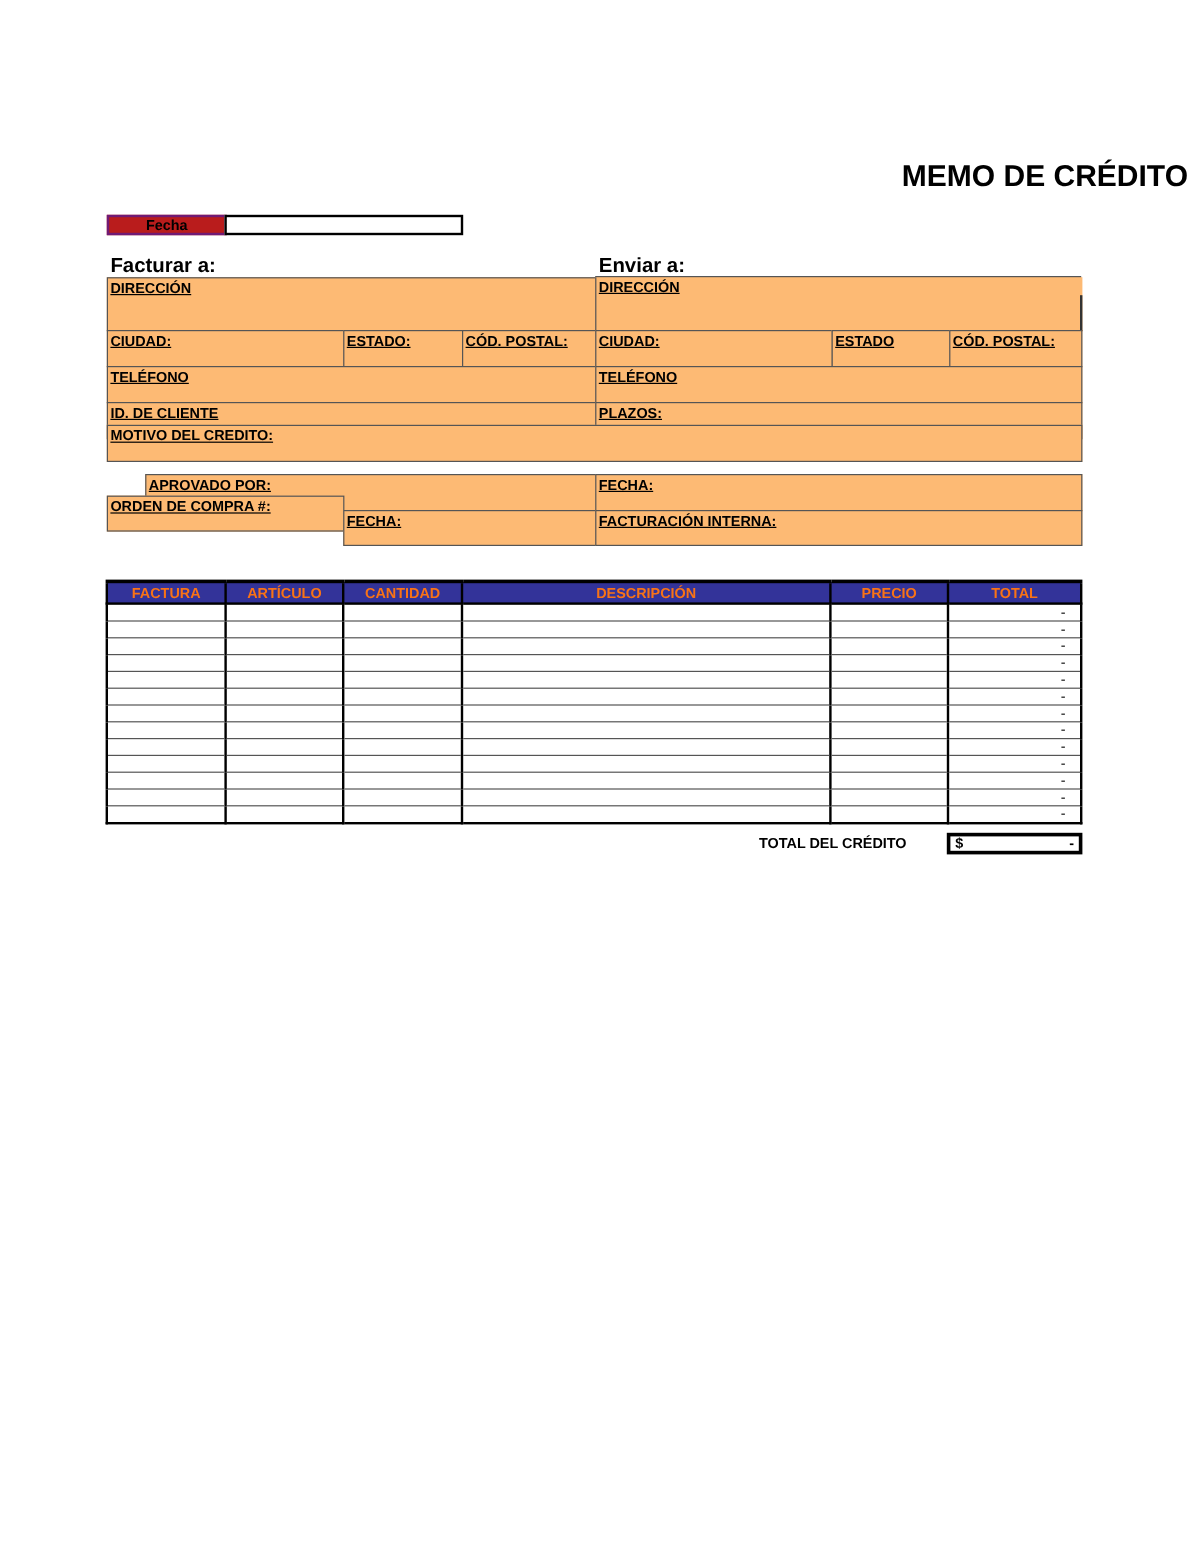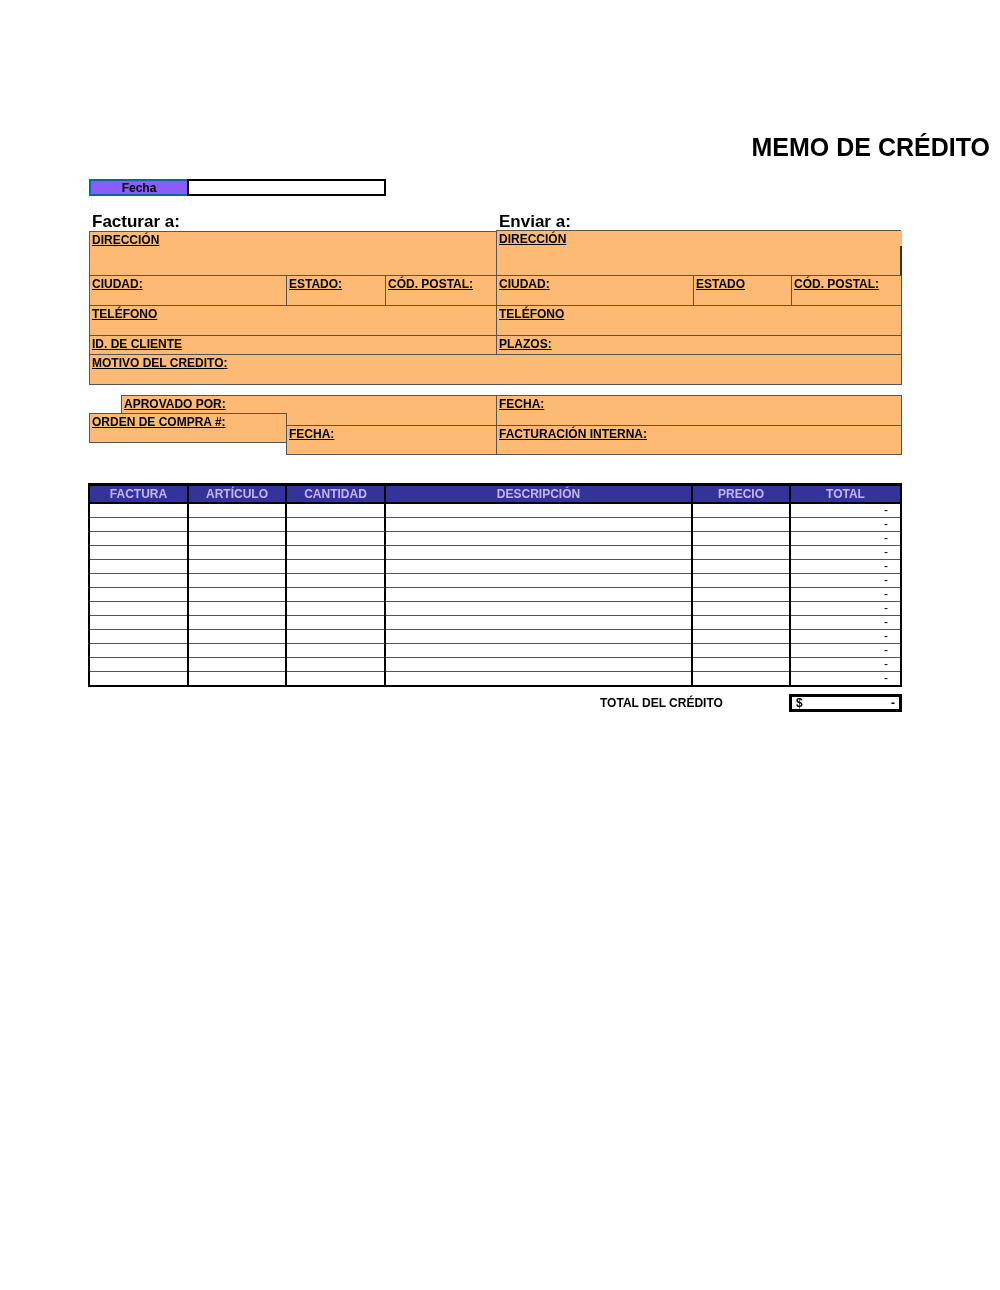--- a/index.html
+++ b/index.html
@@ -1,28 +1,28 @@
 <!DOCTYPE html>
 <html><head>
 <meta charset="utf-8">
 <style>
   html, body { margin:0; padding:0; background:#fff; }
   body { width:1000px; height:1290px; position:relative; font-family:"Liberation Sans", sans-serif; color:#000; overflow:hidden; }
   .abs { position:absolute; box-sizing:border-box; }
   .title { left:0; width:990px; top:133px; text-align:right; font-size:25px; font-weight:bold; }
-  .fecha-label { left:89px; top:179px; width:100px; height:17px; background:#8b5cf6; border:2px solid #0369a1; font-size:12px; font-weight:bold; text-align:center; line-height:14px; }
+  .fecha-label { left:89px; top:179px; width:100px; height:17px; background:#b91c1c; border:2px solid #701a75; font-size:12px; font-weight:bold; text-align:center; line-height:14px; }
   .fecha-input { left:187px; top:179px; width:199px; height:17px; border:2px solid #000; background:#fff; }
   .sect { font-size:17px; font-weight:bold; top:212px; }
   .cell { border:1px solid #555; font-size:12px; font-weight:bold; padding:1px 2px; line-height:14px; background:#fdba74;text-decoration:underline; }
   table.items { position:absolute; left:88px; top:483px; width:814px; border-collapse:collapse; font-size:12px; }
-  table.items th { background:#333399; color:#c4b5fd; font-weight:bold; height:16px; padding:0; border:2px solid #000; border-top:3px solid #000; line-height:14px; }
+  table.items th { background:#333399; color:#f97316; font-weight:bold; height:16px; padding:0; border:2px solid #000; border-top:3px solid #000; line-height:14px; }
   table.items td { height:13px; padding:0 2px; border-left:2px solid #000; border-right:2px solid #000; border-bottom:1px solid #555; line-height:13px; }
   table.items td.tot { text-align:right; padding-right:12px; }
   table.items tr:last-child td { border-bottom:2px solid #000; }
-  .total-label { left:600px; top:696px; width:188px; text-align:left; font-size:12px; font-weight:bold; }
+  .total-label { left:600px; top:696px; width:188px; text-align:center; font-size:12px; font-weight:bold; }
   .total-box { left:789px; top:694px; width:113px; height:18px; border:3px solid #000; font-size:12px; font-weight:bold; line-height:12px; padding:0 4px; display:flex; justify-content:space-between; }
 </style>
 </head>
 <body>
 
 <div class="abs title">MEMO DE CRÉDITO</div>
 
 <div class="abs fecha-label">Fecha</div>
 <div class="abs fecha-input"></div>
 

